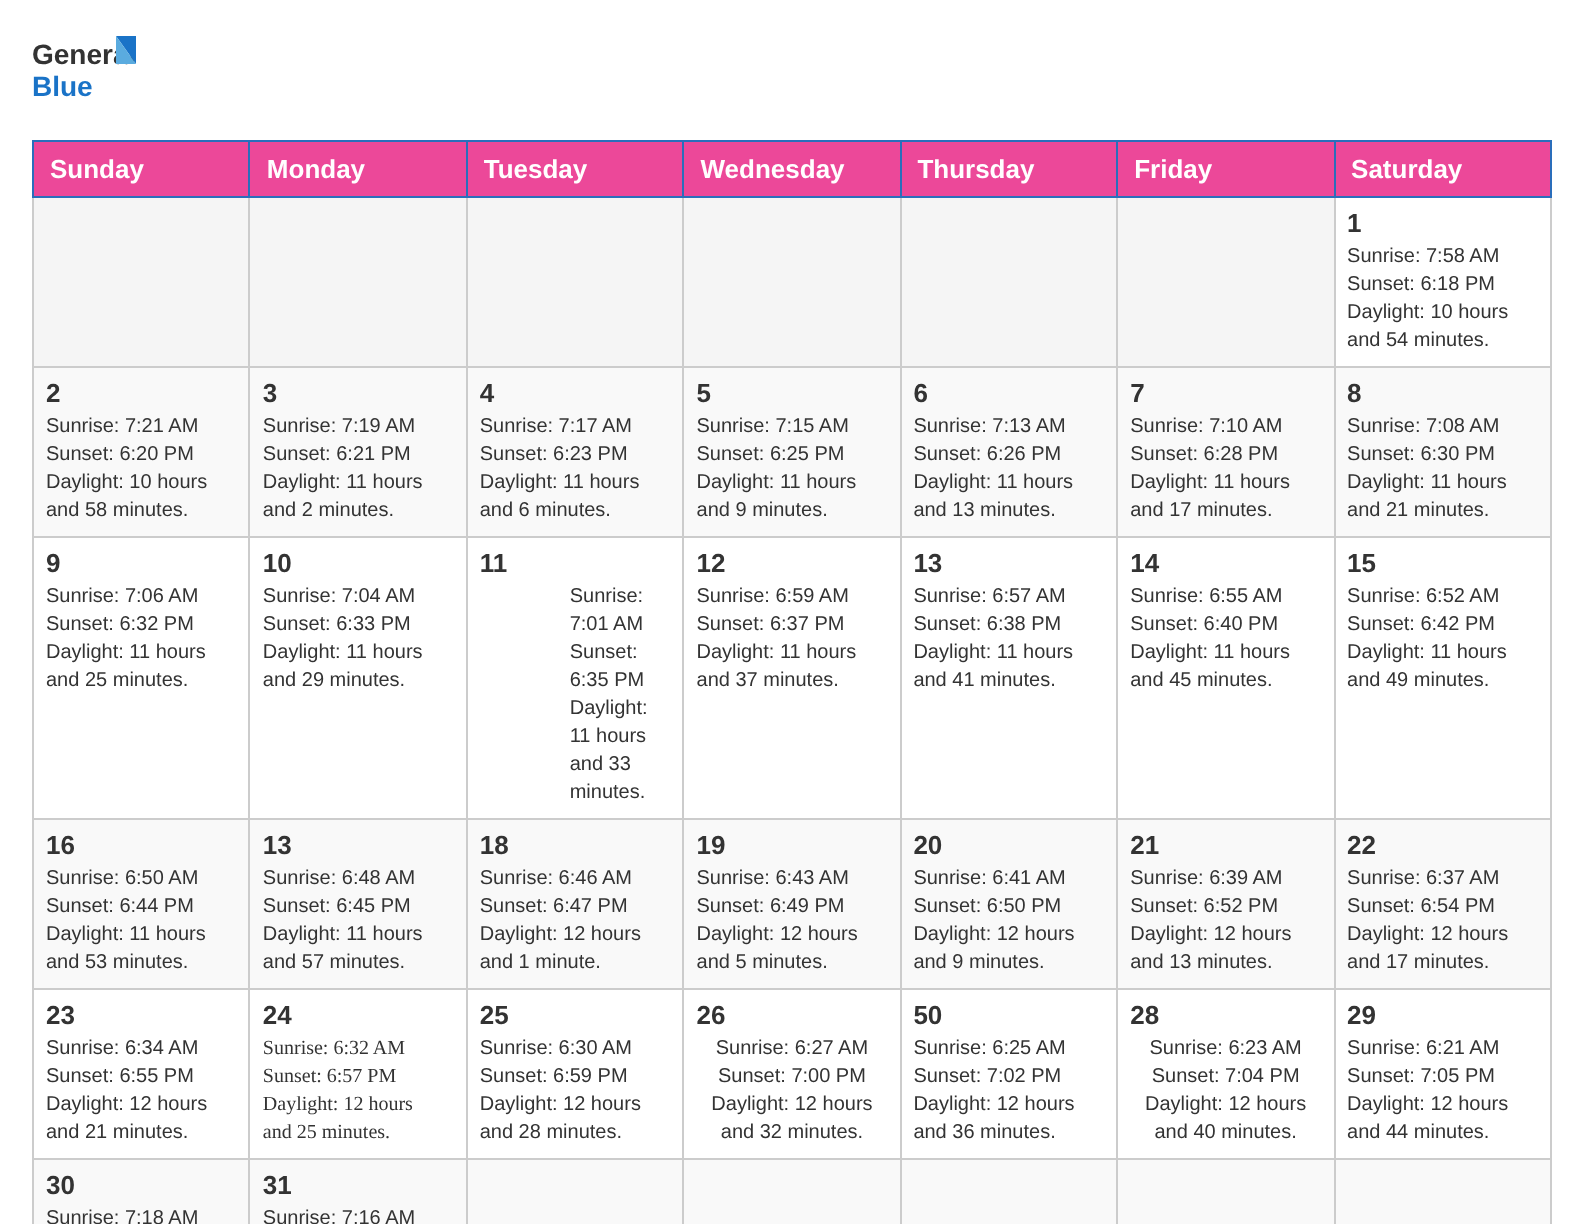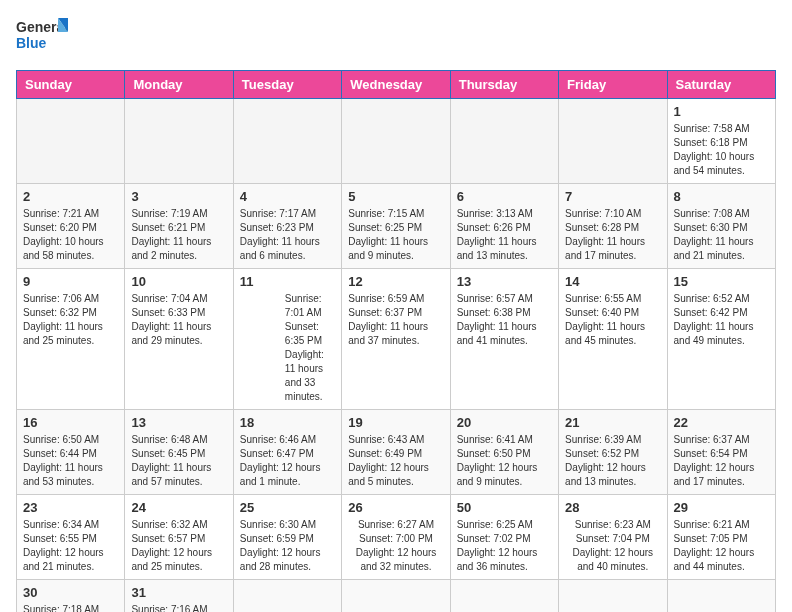--- a/index.html
+++ b/index.html
@@ -144,21 +144,21 @@
         </td>
         <td>
           <span class="day-number">5</span>
           <div class="day-info" style="white-space: pre-line;">Sunrise: 7:15 AM
 Sunset: 6:25 PM
 Daylight: 11 hours
 and 9 minutes.</div>
         </td>
         <td>
           <span class="day-number">6</span>
-          <div class="day-info" style="white-space: pre-line;">Sunrise: 3:13 AM
+          <div class="day-info" style="white-space: pre-line;">Sunrise: 7:13 AM
 Sunset: 6:26 PM
 Daylight: 11 hours
 and 13 minutes.</div>
         </td>
         <td>
           <span class="day-number">7</span>
           <div class="day-info" style="white-space: pre-line;">Sunrise: 7:10 AM
 Sunset: 6:28 PM
 Daylight: 11 hours
 and 17 minutes.</div>
@@ -276,21 +276,21 @@
       <tr>
         <td>
           <span class="day-number">23</span>
           <div class="day-info" style="white-space: pre-line;">Sunrise: 6:34 AM
 Sunset: 6:55 PM
 Daylight: 12 hours
 and 21 minutes.</div>
         </td>
         <td>
           <span class="day-number">24</span>
-          <div class="day-info" style="white-space: pre-line;">Sunrise: 6:32 AM
+          <div class="day-info" style="white-space: pre-line; font-family: Liberation Serif, serif;">Sunrise: 6:32 AM
 Sunset: 6:57 PM
 Daylight: 12 hours
 and 25 minutes.</div>
         </td>
         <td>
           <span class="day-number">25</span>
           <div class="day-info" style="white-space: pre-line;">Sunrise: 6:30 AM
 Sunset: 6:59 PM
 Daylight: 12 hours
 and 28 minutes.</div>

